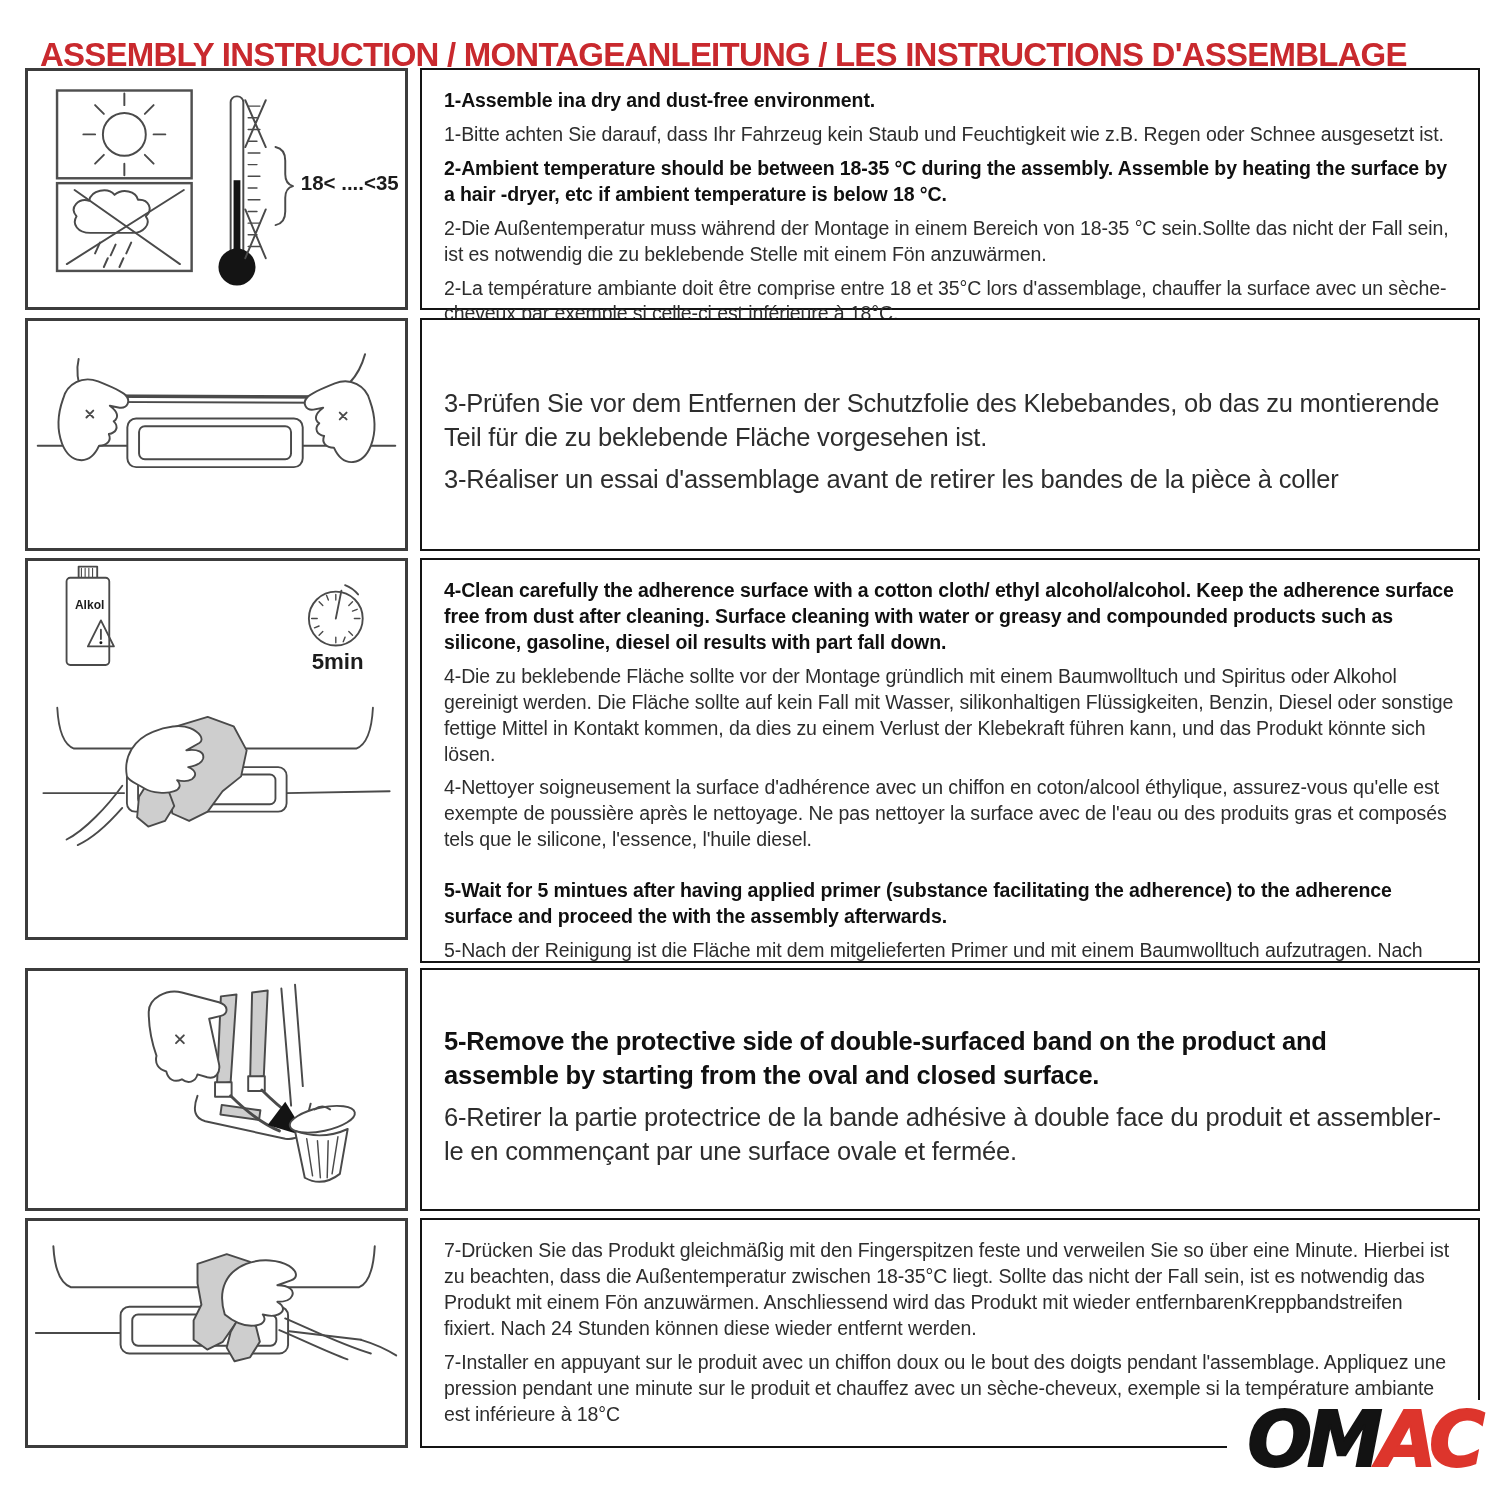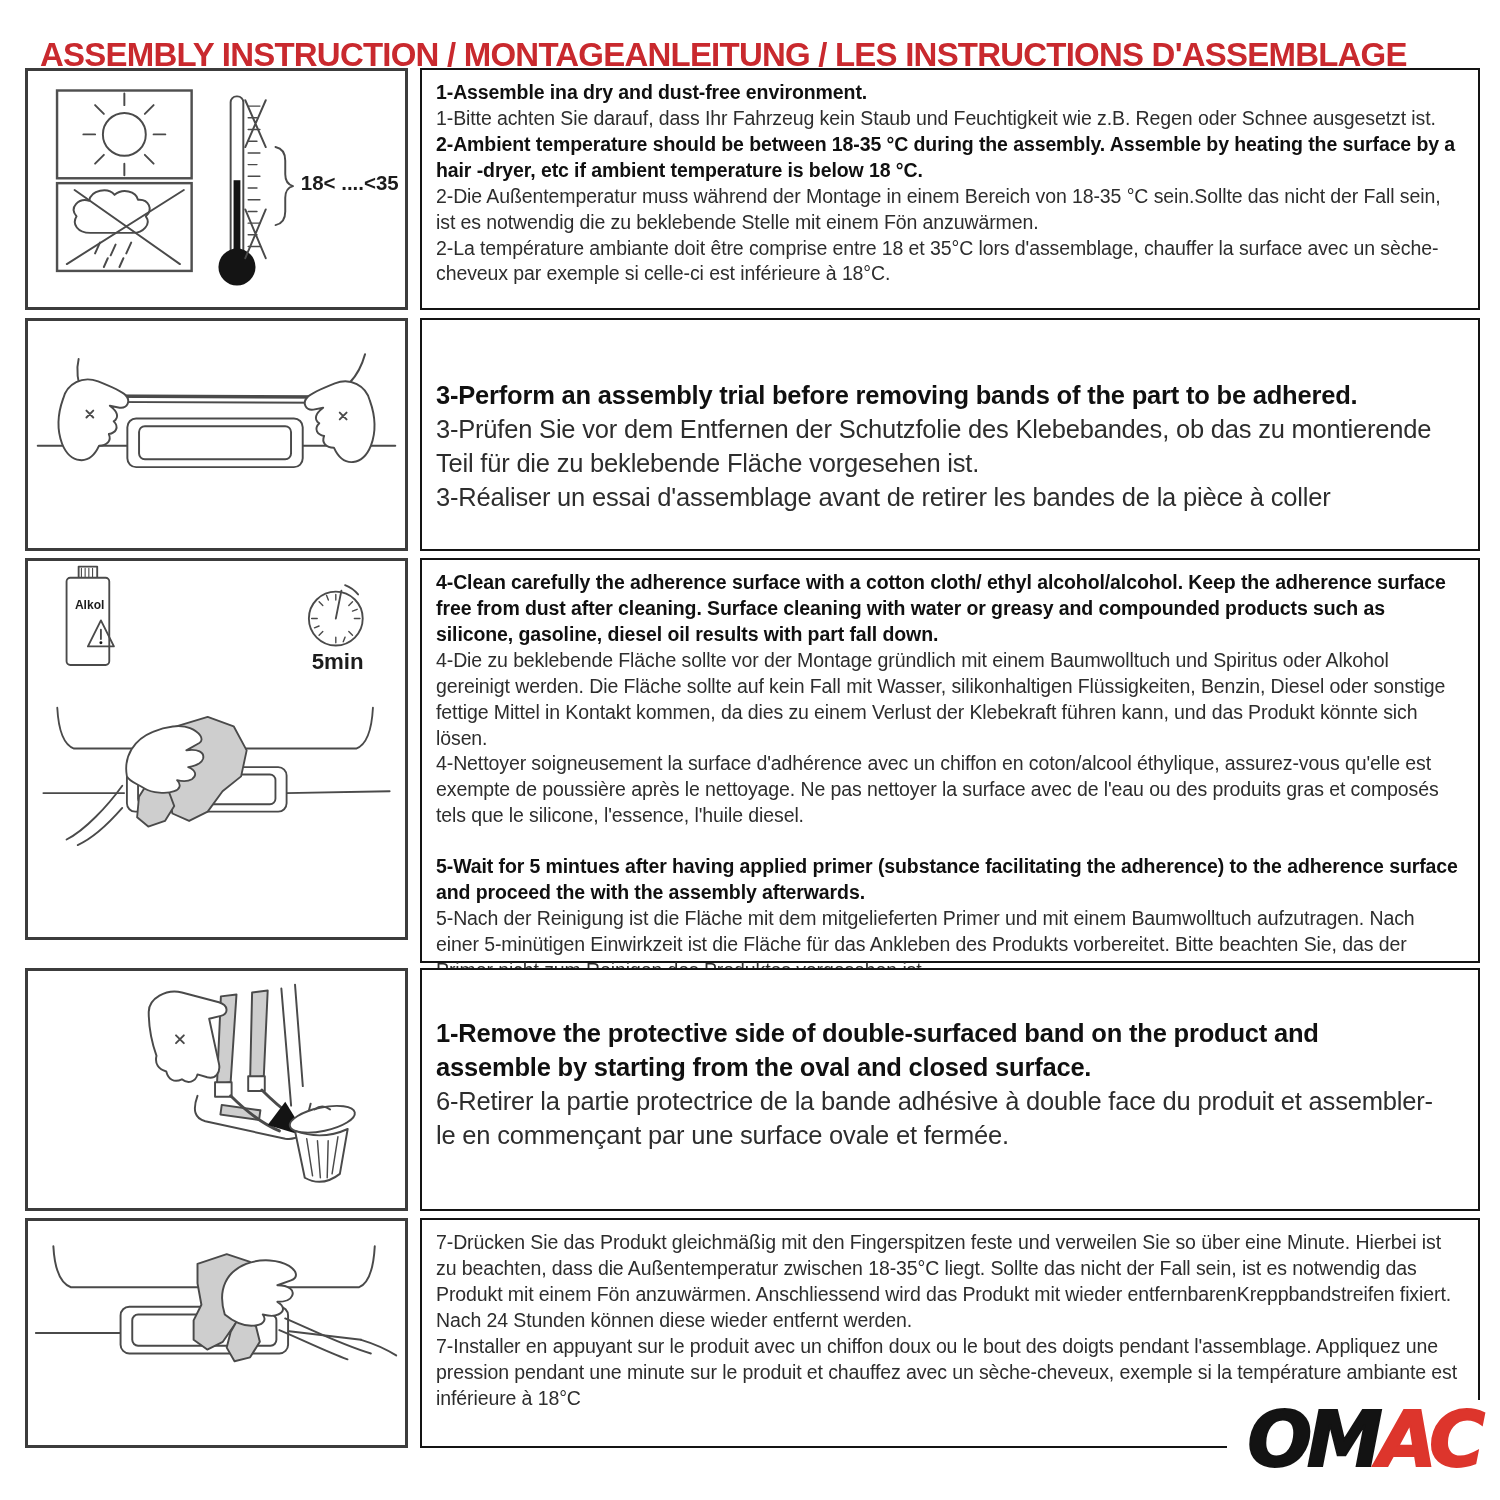--- a/index.html
+++ b/index.html
@@ -20,21 +20,21 @@
   .r1r{left:420px;top:68px;width:1060px;height:242px}
   .r2l{left:25px;top:318px;width:383px;height:233px}
   .r2r{left:420px;top:318px;width:1060px;height:233px;padding-top:58px}
   .r3l{left:25px;top:558px;width:383px;height:382px}
   .r3r{left:420px;top:558px;width:1060px;height:405px}
   .r4l{left:25px;top:968px;width:383px;height:243px}
   .r4r{left:420px;top:968px;width:1060px;height:243px;padding-top:46px}
   .r5l{left:25px;top:1218px;width:383px;height:230px}
   .r5r{left:420px;top:1218px;width:1060px;height:230px}
   
-  .t{margin:0;font-size:19.5px;line-height:1.33;color:#2d2d2d;letter-spacing:-0.1px}
+  .t{margin:8px;font-size:19.5px;line-height:1.33;color:#2d2d2d;letter-spacing:-0.1px}
   .b{font-weight:bold;color:#101010}
   .gap{margin-bottom:25px}
   .big .t{font-size:25.5px;line-height:1.34;letter-spacing:-0.2px;max-width:1000px}
   
   svg.ill{display:block;width:100%;height:100%}
   .ill .s{fill:none;stroke:#4a4a4a;stroke-width:2;stroke-linecap:round;stroke-linejoin:round}
   .ill .sw{fill:#fff;stroke:#4a4a4a;stroke-width:2;stroke-linecap:round;stroke-linejoin:round}
   .ill .f{fill:#141414;stroke:none}
   .ill .g{fill:#cecece;stroke:#4a4a4a;stroke-width:2;stroke-linejoin:round}
   .ill .bx{fill:none;stroke:#4f4f4f;stroke-width:2.5}
@@ -104,21 +104,20 @@
       <path class="sw" d="M34,80 c4,-16 20,-24 36,-18 c10,4 24,10 28,14 c6,6 2,14 -6,13 l-10,-2 c8,6 10,12 4,16 c6,6 2,12 -5,13 c3,7 -2,12 -10,12 c-10,22 -30,18 -38,-2 c-6,-16 -4,-32 1,-46 z"></path>
       <path class="s" d="M58,92 l7,7 m0,-7 l-7,7"></path>
     </g>
     <g transform="translate(383,0) scale(-1,1)">
       <path class="sw" d="M34,82 c4,-16 20,-24 36,-18 c10,4 24,10 28,14 c6,6 2,14 -6,13 l-10,-2 c8,6 10,12 4,16 c6,6 2,12 -5,13 c3,7 -2,12 -10,12 c-10,22 -30,18 -38,-2 c-6,-16 -4,-32 1,-46 z"></path>
       <path class="s" d="M58,94 l7,7 m0,-7 l-7,7"></path>
     </g>
   </svg>
 </div>
 <div class="box rbox r2r big">
-  <p class="t b">3-Perform an assembly trial before removing bands of the part to be adhered.</p>
   <p class="t">3-Prüfen Sie vor dem Entfernen der Schutzfolie des Klebebandes, ob das zu montierende Teil für die zu beklebende Fläche vorgesehen ist.</p>
   <p class="t">3-Réaliser un essai d'assemblage avant de retirer les bandes de la pièce à coller</p>
 </div>
 
 <div class="box lbox r3l">
   <svg class="ill" viewBox="0 0 383 405">
     <g>
       <rect class="sw" x="43" y="6" width="20" height="13"></rect>
       <path class="s" style="stroke-width:1.2" d="M46,8 v9 M50,8 v9 M54,8 v9 M58,8 v9"></path>
       <rect class="sw" x="30" y="18" width="46" height="94" rx="4"></rect>
@@ -183,21 +182,21 @@
     </g>
     <g>
       <ellipse class="sw" cx="300" cy="152" rx="34" ry="12" transform="rotate(-12 300 152)"></ellipse>
       <path class="s" d="M292,142 q8,-6 16,0"></path>
       <path class="sw" d="M272,164 l10,48 q18,10 36,-4 l8,-46 q-26,12 -54,2 z"></path>
       <path class="s" style="stroke-width:1.5" d="M284,172 l6,38 M295,174 l3,38 M306,174 l-1,38 M316,170 l-6,38"></path>
     </g>
   </svg>
 </div>
 <div class="box rbox r4r big">
-  <p class="t b">1-Remove the protective side of double-surfaced band on the product and assemble by starting from the oval and closed surface.</p>
+  <p class="t b">5-Remove the protective side of double-surfaced band on the product and assemble by starting from the oval and closed surface.</p>
   <p class="t">6-Retirer la partie protectrice de la bande adhésive à double face du produit et assembler-le en commençant par une surface ovale et fermée.</p>
 </div>
 
 <div class="box lbox r5l">
   <svg class="ill" viewBox="0 0 383 230">
     <g>
       <path class="s" d="M24,26 q2,36 18,42 L338,68 q14,-6 16,-42"></path>
       <line class="s" x1="6" y1="115" x2="92" y2="115"></line>
       <line class="s" x1="264" y1="113" x2="340" y2="122"></line>
       <path class="s" d="M340,122 q20,6 36,16"></path>

